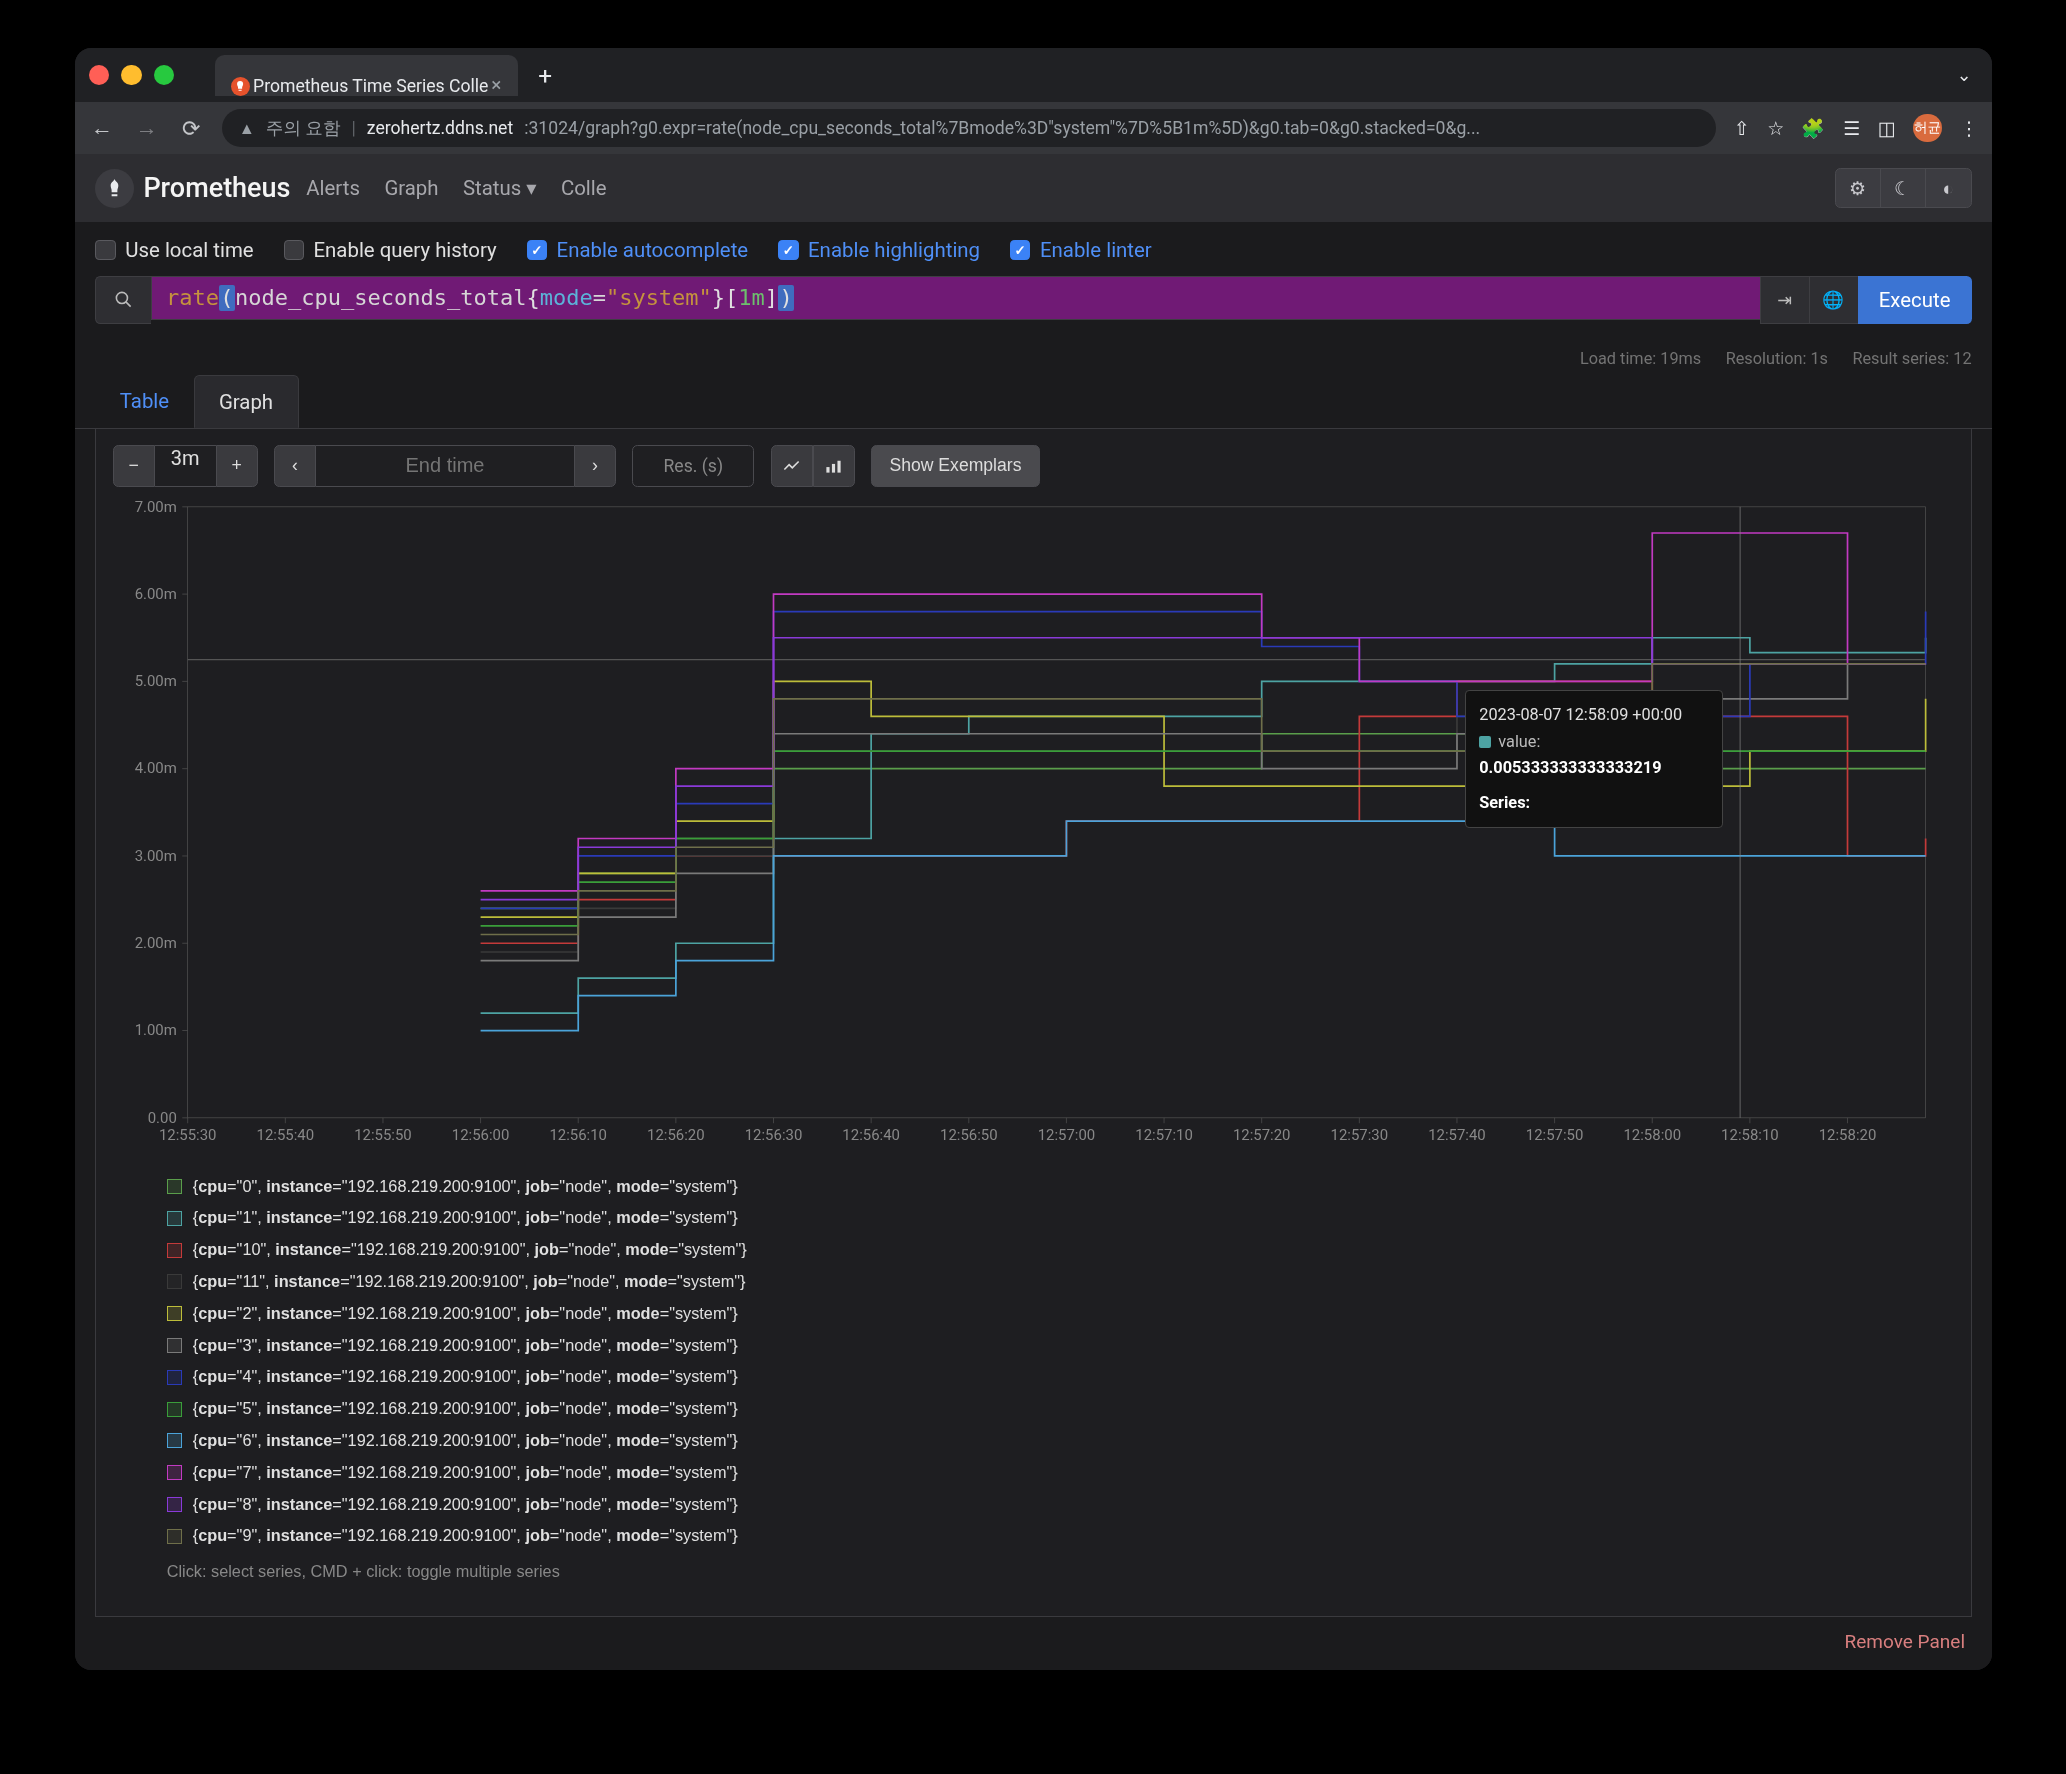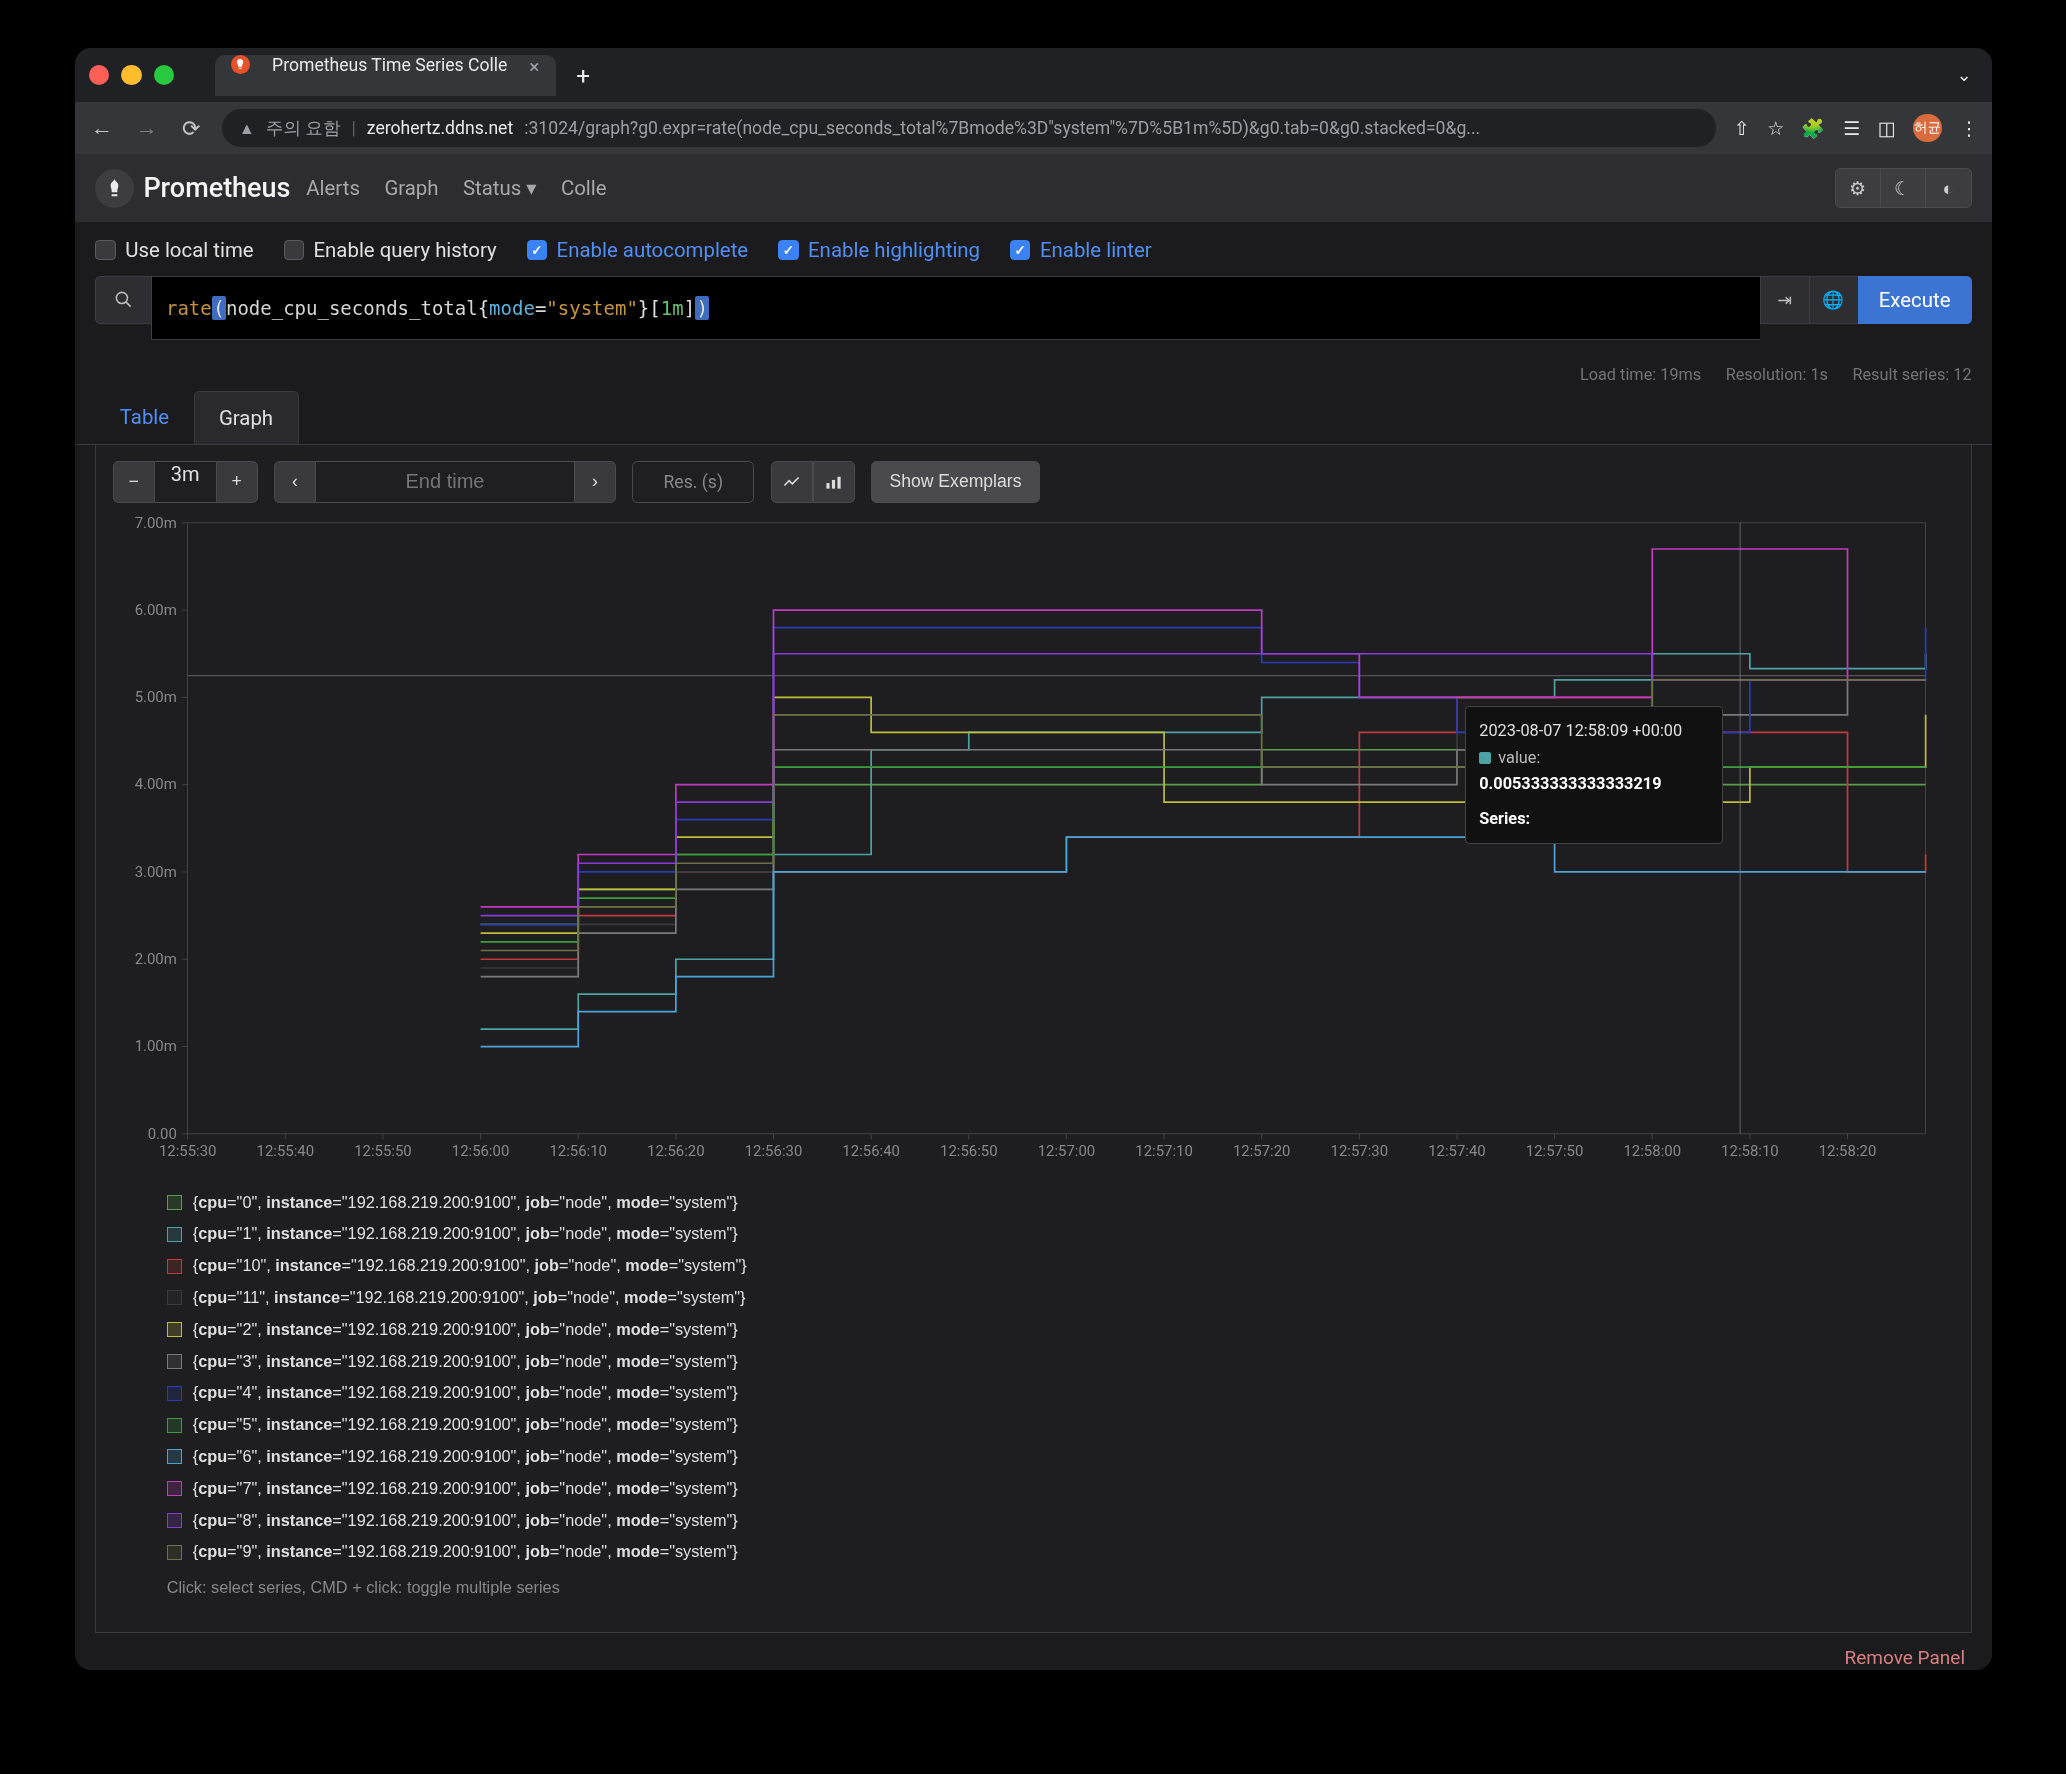--- a/index.html
+++ b/index.html
@@ -30,26 +30,26 @@
     align-items: center;
     padding: 0 13.6px;
   }
   .traffic-lights { display: flex; gap: 12.2px; margin-right: 27px; }
   .tl { width: 20.4px; height: 20.4px; border-radius: 50%; }
   .tl.red { background: #ff5f56; }
   .tl.yellow { background: #ffbd2e; }
   .tl.green { background: #27c93f; }
   .tab {
     display: flex;
-    align-items: flex-start;
+    align-items: flex-end;
     background: #35363a;
     height: 41px;
     border-radius: 9.5px 9.5px 0 0;
     padding: 0 16.3px;
-    gap: 22px;
+    gap: 3px;
     min-width: 285px;
     margin-left: 13.6px;
   }
   .tab-favicon { width: 19px; height: 19px; background: #e6522c; border-radius: 50%; display:flex; align-items:center; justify-content:center; }
   .tab-title { color: #e8eaed; font-size: 17.6px; white-space: nowrap; overflow: hidden; text-overflow: ellipsis; flex: 1; }
   .tab-close { color: #9aa0a6; font-size: 19px; }
   .new-tab { color: #e8eaed; font-size: 24.4px; margin-left: 20.4px; }
   .titlebar-spacer { flex:1; }
   .chevron-down { color: #e8eaed; font-size: 17.6px; margin-right: 6.8px; }
   .addressbar-row {
@@ -115,22 +115,22 @@
   .cb-wrap { display:flex; align-items:center; gap:9.5px; }
   .cbx { width:20.4px; height:20.4px; background:#3a3a3e; border:1.4px solid #5a5a5f; border-radius:4.1px; display:inline-flex; align-items:center; justify-content:center; }
   .cbx.checked { background:#3b82f6; border-color:#3b82f6; }
   .cbx.checked::after { content:"✓"; color:#fff; font-size:13.6px; font-weight:bold; }
   .cb-label { font-size:20.4px; color:#e0e0e0; }
   .cb-label.blue { color:#4f8ff7; }
 
   .query-row { display:flex; padding: 0 20.4px; gap:0; }
   .query-search-btn { width:56px; height:48px; background:#2e2e32; border:0.7px solid #3e3e42; border-right:none; border-radius:5.4px 0 0 5.4px; display:flex;align-items:center;justify-content:center; color:#bbb; font-size:20.4px; }
   .query-input {
-    flex:1; height:64px; background:#000000; border:0.7px solid #3e3e42; border-right:none;
-    display:flex; align-items:center; padding:0 13.6px; font-family:Menlo,Consolas,monospace; font-size:19px;
+    flex:1; height:44px; background:#701a75; border:0.7px solid #3e3e42; border-right:none;
+    display:flex; align-items:center; padding:0 13.6px; font-family:Menlo,Consolas,monospace; font-size:22px;
   }
   .q-fn { color:#c5923e; }
   .q-paren { color:#e0e0e0; }
   .q-metric { color:#d6d6d6; }
   .q-brace { color:#e0e0e0; }
   .q-label { color:#5cb3d9; }
   .q-eq { color:#d6d6d6; }
   .q-str { color:#c5923e; }
   .q-br { color:#e0e0e0; }
   .q-dur { color:#6dbf6d; }

